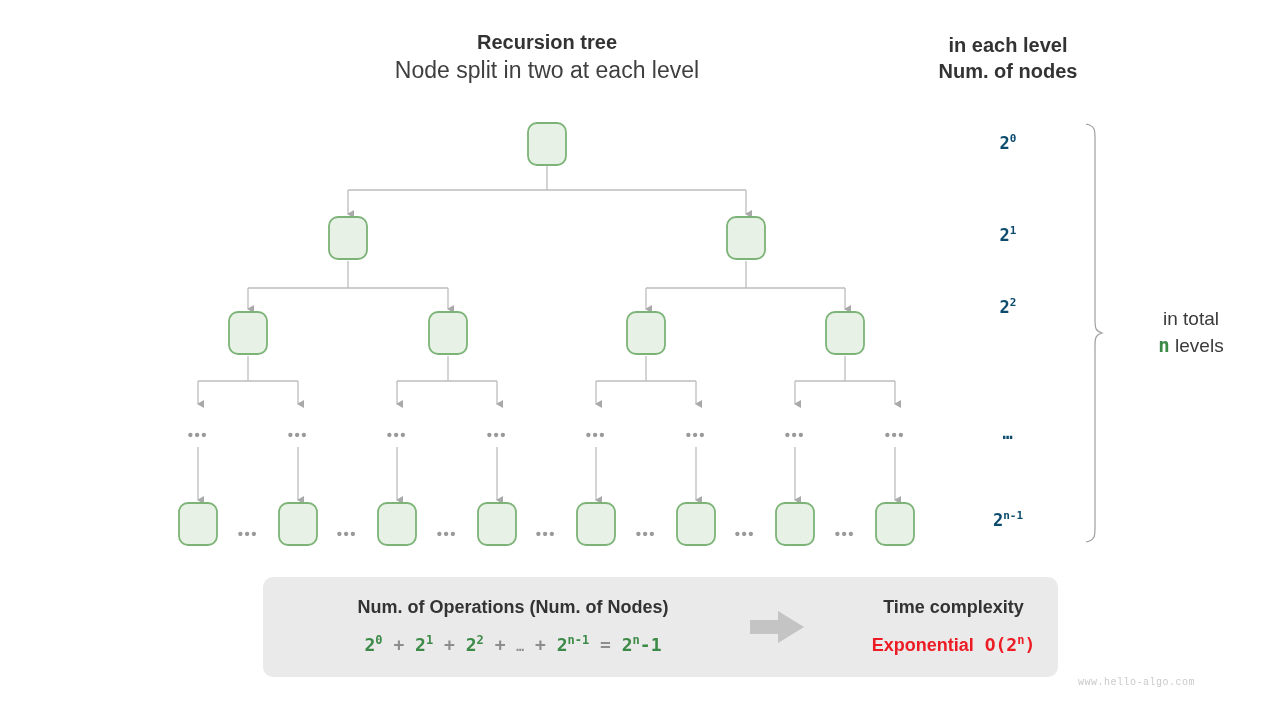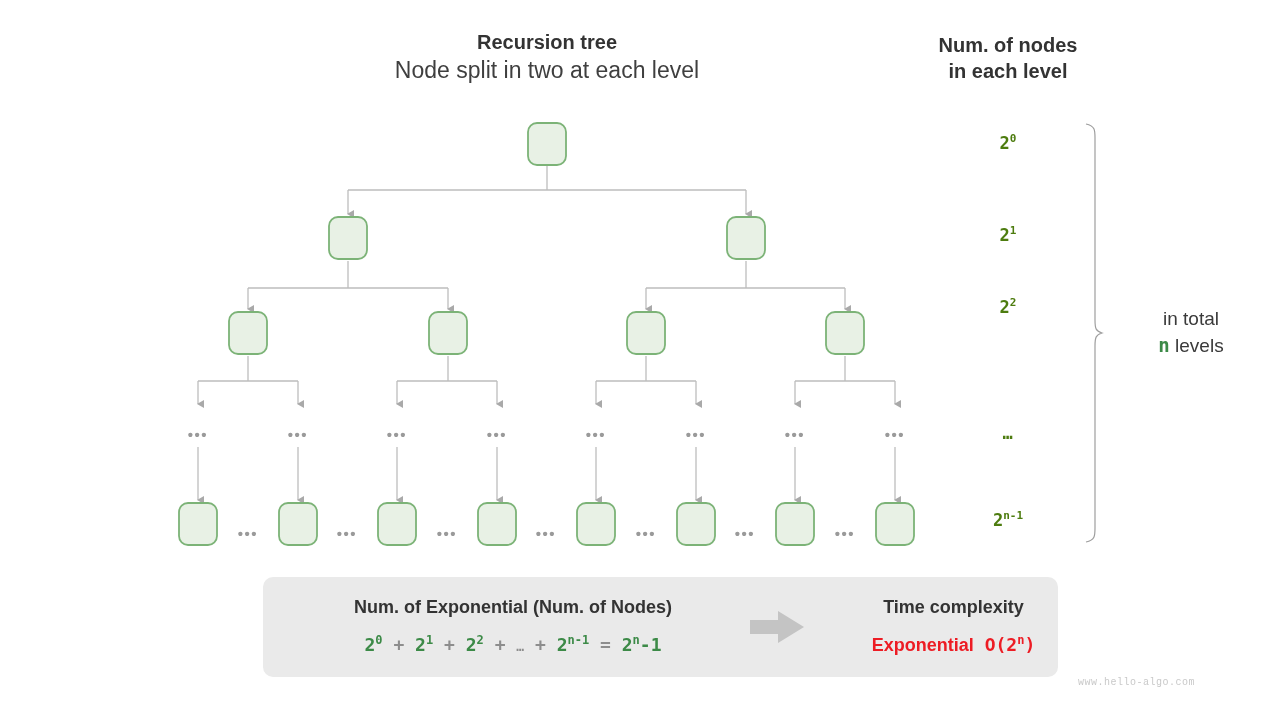--- a/index.html
+++ b/index.html
@@ -24,21 +24,21 @@
 
   
   #canvas{position:absolute;left:0;top:0;width:1280px;height:720px;}
 
   
   .lvl-label{
     position:absolute;
     font-family:"DejaVu Sans Mono","Liberation Mono",monospace;
     font-weight:bold;
     font-size:17px;
-    color:#4d7c0f;
+    color:#0c4a6e;
     text-align:center;
     width:120px;
   }
   .lvl-label sup{font-size:11px;vertical-align:super;}
   .lvl-label.dots{font-size:17px;letter-spacing:1px;}
 
   #lvl0{left:940px;top:132px;}
   #lvl1{left:940px;top:224px;}
   #lvl2{left:940px;top:296px;}
   #lvl3{left:940px;top:423px;}
@@ -96,22 +96,22 @@
 <body>
 
 <div id="root">
 
   <div class="hdr" id="tree-title">
     <div class="t1">Recursion tree</div>
     <div class="t2">Node split in two at each level</div>
   </div>
 
   <div class="hdr" id="count-title">
+    <div class="t1">in each level</div>
     <div class="t1">Num. of nodes</div>
-    <div class="t1">in each level</div>
   </div>
 
   <svg id="canvas" viewBox="0 0 1280 720" xmlns="http://www.w3.org/2000/svg">
     <defs>
       <marker id="ar" markerWidth="9" markerHeight="9" refX="4.5" refY="7.2" orient="auto" markerUnits="userSpaceOnUse">
         <path d="M0.6,1.2 L8.4,1.2 L4.5,8.2 Z" fill="#a9a9a9"></path>
       </marker>
     </defs>
 
     <g stroke="#bdbdbd" stroke-width="1.3" fill="none">
@@ -233,21 +233,21 @@
   <div id="levels-note">
     <div>in total</div>
     <div>
       <span class="nvar">n</span><span> levels</span>
     </div>
   </div>
 
   <div id="summary">
 
     <div id="sum-left">
-      <div class="sum-h">Num. of Exponential (Num. of Nodes)</div>
+      <div class="sum-h">Num. of Operations (Num. of Nodes)</div>
       <div class="sum-f">
         <span><span>2</span><sup>0</sup></span>
         <span class="op">+</span>
         <span><span>2</span><sup>1</sup></span>
         <span class="op">+</span>
         <span><span>2</span><sup>2</sup></span>
         <span class="op">+</span>
         <span class="ell">…</span>
         <span class="op">+</span>
         <span><span>2</span><sup>n-1</sup></span>

